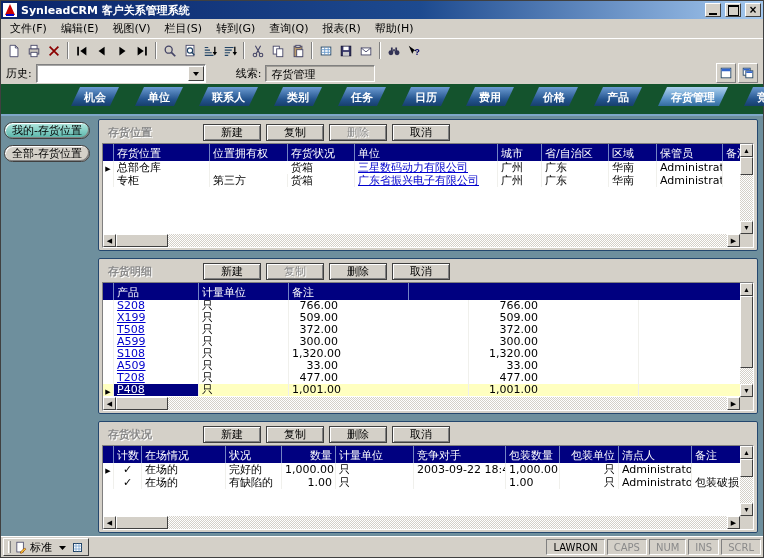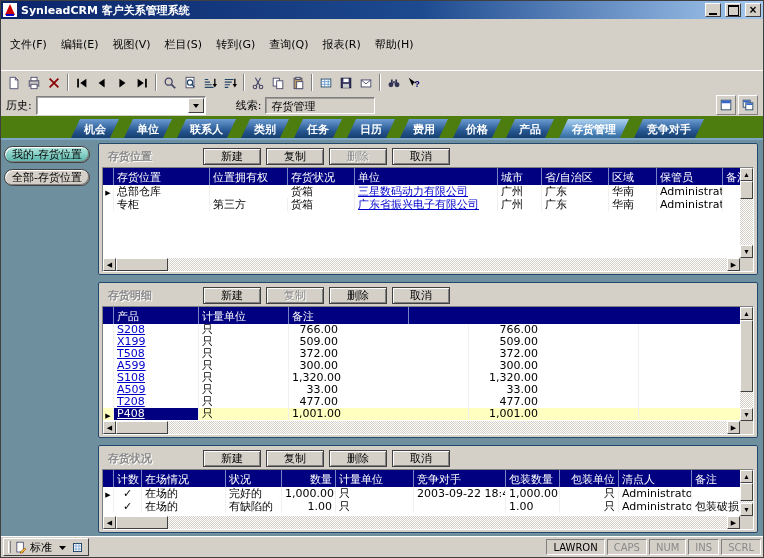--- a/index.html
+++ b/index.html
@@ -7,21 +7,21 @@
 .window{width:764px;height:558px;display:flex;flex-direction:column;border:1px solid #404040;background:#d4d0c8}
 
 .titlebar{flex:0 0 18px;background:linear-gradient(90deg,#0a246a 0%,#1d4a8f 55%,#a6caf0 100%);display:flex;align-items:center;gap:4px;padding:1px 2px}
 .app-icon svg{width:14px;height:14px;display:block}
 .title-text{color:#fff;font-weight:bold;flex:1;white-space:nowrap;overflow:hidden}
 .winbtn{width:16px;height:14px;background:#d4d0c8;border:1px solid;border-color:#fff #404040 #404040 #fff;padding:0;position:relative}
 .winbtn.min::before{content:"";display:block;width:8px;height:2px;background:#000;margin:8px auto 0}
 .winbtn.max::before{content:"";display:block;width:9px;height:8px;border:1px solid #000;border-top-width:2px;margin:1px auto 0}
 .winbtn.close::before{content:"×";display:block;font-size:12px;font-weight:bold;line-height:11px;text-align:center}
 
-.menubar{flex:0 0 18px;display:flex;align-items:center;padding:16px 2px}
+.menubar{flex:0 0 18px;display:flex;align-items:center;padding:0 2px}
 .menu-item{padding:2px 7px;cursor:default}
 
 .toolbar{flex:0 0 24px;display:flex;align-items:center;padding:1px 3px;border-top:1px solid #fff}
 .toolbar-icons{display:flex;align-items:center}
 .tbtn{width:20px;height:20px;background:#d4d0c8;border:1px solid #d4d0c8;display:flex;align-items:center;justify-content:center;padding:0}
 .tbtn svg{width:14px;height:14px;display:block}
 .tb-sep{width:2px;height:17px;border-left:1px solid #808080;border-right:1px solid #fff;margin:0 3px}
 .query-group{margin-left:auto;display:flex;align-items:center;gap:4px;flex:1;justify-content:flex-end}
 .label{white-space:nowrap}
 .combo{background:#fff;height:19px;display:flex;align-items:center;border:1px solid;border-color:#808080 #fff #fff #808080;box-shadow:inset 1px 1px 0 rgba(0,0,0,.35)}
@@ -30,21 +30,21 @@
 .drop::before{content:"";border:3px solid transparent;border-top:4px solid #000;margin-top:4px}
 .query-combo{flex:0 1 310px}
 
 .navbar{flex:0 0 20px;display:flex;align-items:center;gap:4px;padding:1px 5px}
 .history-combo{width:170px}
 .clue-label{margin-left:26px}
 .field{width:110px;height:17px;background:#d4d0c8;border:1px solid;border-color:#808080 #fff #fff #808080;box-shadow:inset 1px 1px 0 rgba(0,0,0,.25);padding:1px 5px;white-space:nowrap}
 .nav-right{margin-left:auto;display:flex;gap:2px}
 .nav-right .tbtn{border:1px solid;border-color:#fff #808080 #808080 #fff}
 
-.tabbar{flex:0 0 22px;background:#4d7c0f;display:flex;align-items:flex-end;gap:5px;padding:3px 4px 0 70px;border-bottom:2px solid #7ea6c8}
+.tabbar{flex:0 0 22px;background:#14532d;display:flex;align-items:flex-end;gap:16px;padding:3px 4px 8px 70px;border-bottom:2px solid #7ea6c8}
 .tab{height:19px;padding:3px 13px 0;color:#fff;font-weight:bold;white-space:nowrap;cursor:pointer;clip-path:polygon(9px 0,100% 0,calc(100% - 9px) 100%,0 100%);background:linear-gradient(180deg,#6b9bd2 0%,#24548e 65%,#173f6d 100%)}
 .tab.active{background:linear-gradient(180deg,#aed2ee 0%,#5b93c8 60%,#336b9e 100%)}
 
 .content{flex:1;display:flex;background:#6e8f9d;min-height:0}
 .sidebar{flex:0 0 92px;display:flex;flex-direction:column;align-items:center;gap:6px;padding-top:6px}
 .side-btn{width:86px;height:17px;border-radius:9px;background:#d4d0c8;border:1px solid #404040;box-shadow:inset 1px 1px 0 #fff,inset -1px -1px 0 #808080;display:flex;align-items:center;justify-content:center;white-space:nowrap;cursor:pointer}
 .side-btn.active{background:linear-gradient(180deg,#b4e9e0 0%,#57b4a9 100%)}
 .main{flex:1;display:flex;flex-direction:column;gap:7px;padding:3px 5px;min-width:0}
 .panel{background:#d4d0c8;border:1px solid #24476e;border-radius:2px;padding:2px 3px;display:flex;flex-direction:column;min-height:0}
 .panel-loc{flex:0 0 132px}.panel-det{flex:0 0 156px}.panel-sta{flex:1}

